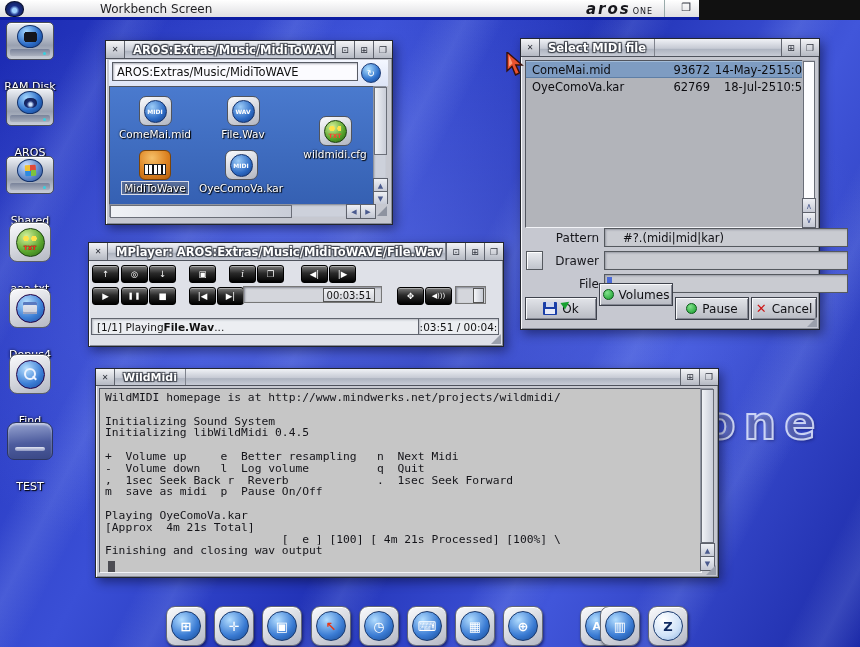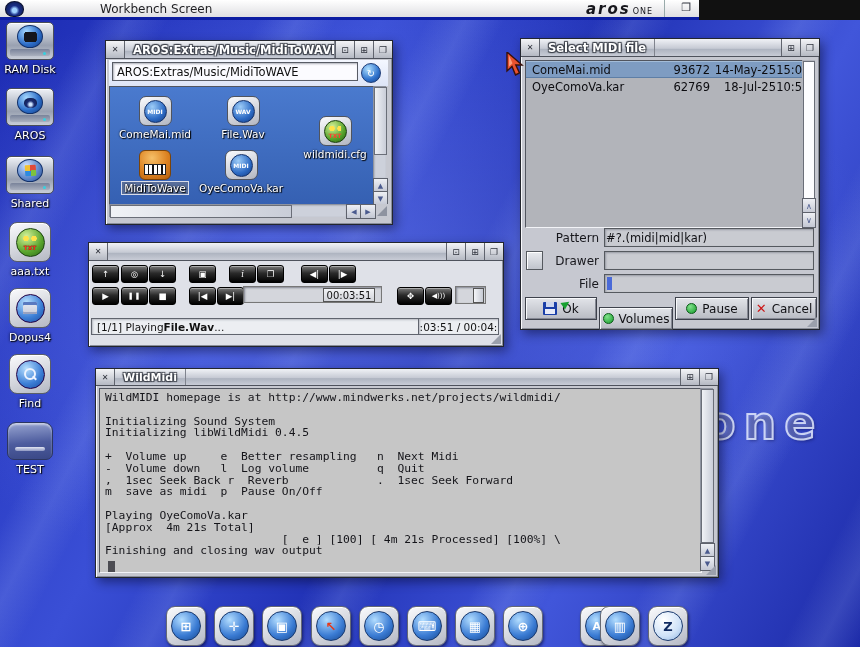--- a/index.html
+++ b/index.html
@@ -23,21 +23,21 @@
     background:radial-gradient(circle at 50% 60%, #9fd0ff 0 18%, #1a2f88 40%, #0a1440 100%);
     border:1px solid #0a1030;}
   .tb-title{position:absolute;left:100px;top:2px;font-size:12px;color:#1e1e22;}
   .brand{position:absolute;right:46px;top:0px;display:flex;align-items:baseline;color:#16161c;}
   .brand b{font-size:15px;font-style:italic;letter-spacing:2px;font-weight:bold;}
   .brand i{font-size:8px;font-style:normal;letter-spacing:1px;margin-left:2px;text-transform:uppercase;}
   .tb-sep{position:absolute;right:34px;top:0;height:17px;border-left:1px solid #9aa;}
   .tb-depth{position:absolute;right:8px;top:1px;font-size:11px;color:#30343e;cursor:pointer;}
 
   
-  .dicon{position:absolute;left:2px;width:56px;display:flex;flex-direction:column;align-items:center;gap:3px;z-index:2;cursor:pointer;}
+  .dicon{position:absolute;left:2px;width:56px;display:flex;flex-direction:column;align-items:center;gap:20px;z-index:2;cursor:pointer;}
   .dlabel{font-size:11px;color:#fff;text-shadow:1px 1px 1px #000,0 0 3px #000;white-space:nowrap;}
   .drive{position:relative;width:46px;height:36px;border-radius:5px;border:1px solid #4a4e58;
     background:linear-gradient(180deg,#eef1f6,#99a1b1 62%,#c8cdd7);box-shadow:inset 0 1px 0 #fff;}
   .drive .face{position:absolute;left:3px;right:3px;bottom:3px;height:7px;border-radius:2px;
     background:linear-gradient(#79839a,#aab0be);}
   .drive .led{position:absolute;right:7px;bottom:4px;width:3px;height:3px;border-radius:50%;background:#35d0e0;}
   .emblem{position:absolute;left:50%;top:2px;transform:translateX(-50%);width:24px;height:21px;border-radius:50%;
     background:radial-gradient(circle at 35% 28%,#a6d8ff,#2c6dc8 58%,#123d85);border:1px solid #11306a;
     display:flex;align-items:center;justify-content:center;}
   .chip{width:13px;height:8px;background:#14161c;border-radius:1px;box-shadow:0 -2px 0 -1px #14161c,0 2px 0 -1px #14161c;}
@@ -116,21 +116,21 @@
   .fd-row{display:flex;height:17px;align-items:center;font-size:11.5px;color:#0c0c10;padding:0 0 0 6px;}
   .fd-row.sel{background:#7e9cc2;box-shadow:inset 0 1px 0 #a3bcd8,inset 0 -1px 0 #5d7ea6;}
   .fd-name{width:128px;white-space:nowrap;overflow:hidden;}
   .fd-size{width:50px;text-align:right;}
   .fd-date{width:66px;text-align:right;}
   .fd-time{width:26px;text-align:right;overflow:hidden;white-space:nowrap;}
   .fd-vstrip{position:absolute;left:281px;top:21px;width:13px;height:166px;background:#f4f5f8;
     box-shadow:inset 1px 1px 2px rgba(50,54,70,.45);}
   .fd-label{position:absolute;width:76px;text-align:right;font-size:12px;color:#17171c;}
   .fd-field{position:absolute;left:84px;width:206px;height:17px;border:0;outline:0;background:#c9cbd1;
-    font-size:11.5px;color:#101014;padding:0 1px;font-family:"DejaVu Sans",sans-serif;
+    font-size:11.5px;color:#101014;padding:0 18px;font-family:"DejaVu Sans",sans-serif;
     box-shadow:0 0 0 1px #55595f, inset 1px 1px 2px rgba(60,64,80,.35);}
   .fd-check{position:absolute;left:5px;width:15px;height:17px;background:linear-gradient(#e9ebef,#c0c4cc);
     border:1px solid #55595f;box-shadow:inset 1px 1px 0 #fff;cursor:pointer;}
   .caret{position:absolute;left:86px;width:5px;height:13px;background:#4a6ad8;}
   .fd-btn{position:absolute;height:21px;display:flex;align-items:center;justify-content:center;gap:5px;
     background:linear-gradient(#e2e4e9,#b8bbc3);border:1px solid #3e424c;font-size:12px;color:#101014;
     box-shadow:inset 1px 1px 0 #f8f9fb,inset -1px -1px 0 #858893;cursor:pointer;}
   .dot{width:9px;height:9px;border-radius:50%;border:1px solid #0a5a18;
     background:radial-gradient(circle at 35% 30%,#82e28c,#149c2a);}
   .disk{position:relative;width:14px;height:13px;background:#1a3fa8;border-radius:1px;}
@@ -360,38 +360,39 @@
     <span class="fd-label" style="top:215px;left:2px;">Drawer</span>
     <input class="fd-field" style="top: 213px;" readonly="" value="">
     <span class="fd-label" style="top:238px;left:2px;">File</span>
     <input class="fd-field" style="top: 236px;" readonly="" value="">
     <span class="caret" style="top:238px;"></span>
     <div class="fd-btn" style="left:4px;top:258px;width:70px;">
       <span class="disk"></span>
         <span class="gr-tri"></span>
       <span>Ok</span>
     </div>
-    <div class="fd-btn" style="left:78px;top:268px;width:72px;">
+    <div class="fd-btn" style="left:78px;top:244px;width:72px;">
       <span class="dot"></span>
       <span>Volumes</span>
     </div>
     <div class="fd-btn" style="left:154px;top:258px;width:72px;">
       <span class="dot"></span>
       <span>Pause</span>
     </div>
     <div class="fd-btn" style="left:230px;top:258px;width:64px;">
       <span class="red-x">✕</span>
       <span>Cancel</span>
     </div>
     <span class="resize-tri" style="right:2px;bottom:2px;"></span>
   </section>
 
   <section class="window" id="win-mplayer">
     <div class="titlebar">
       <span class="gd close">✕</span>
+      <span class="wtitle">MPlayer: AROS:Extras/Music/MidiToWAVE/File.Wav</span>
       <span class="tspacer"></span>
       <span class="gd">⊡</span>
       <span class="gd">⊞</span>
       <span class="gd">❐</span>
     </div>
 
     <span class="mbtn" style="left:3px;top:22px;">↑</span>
     <span class="mbtn" style="left:32px;top:22px;">◎</span>
     <span class="mbtn" style="left:60px;top:22px;">↓</span>
     <span class="mbtn" style="left:100px;top:22px;">▣</span>

